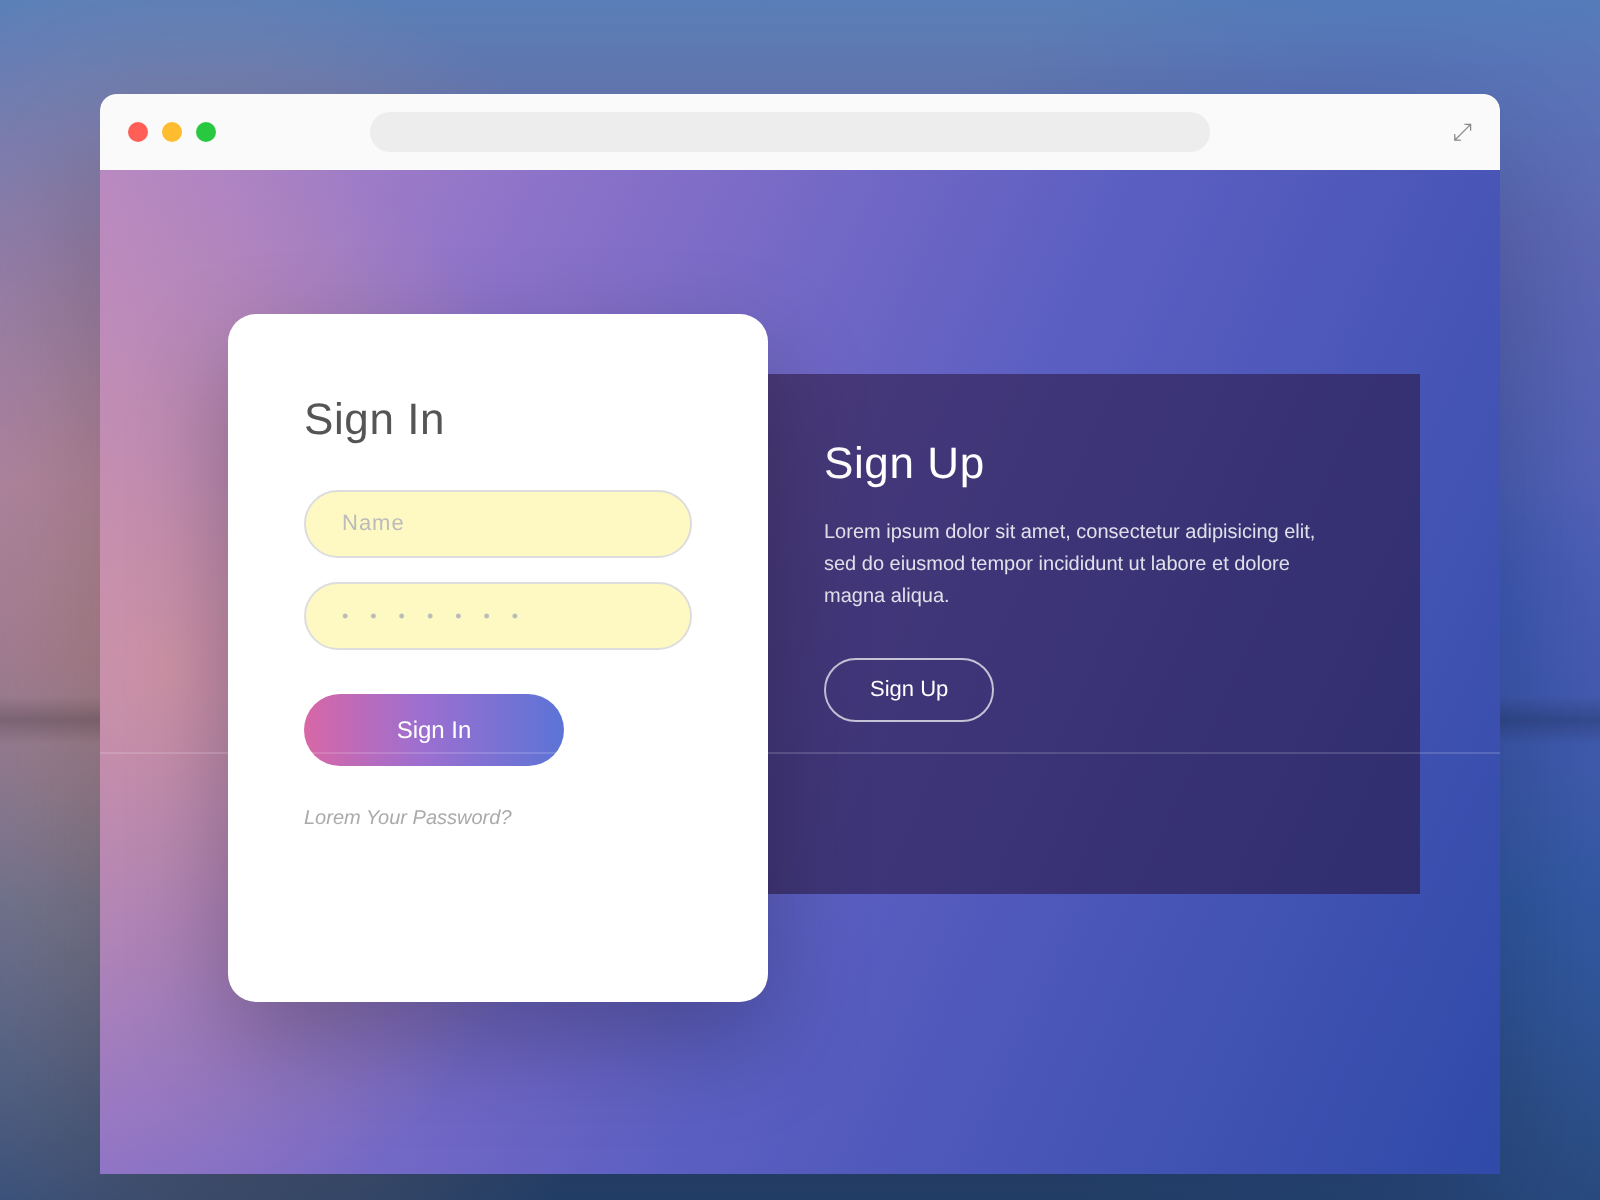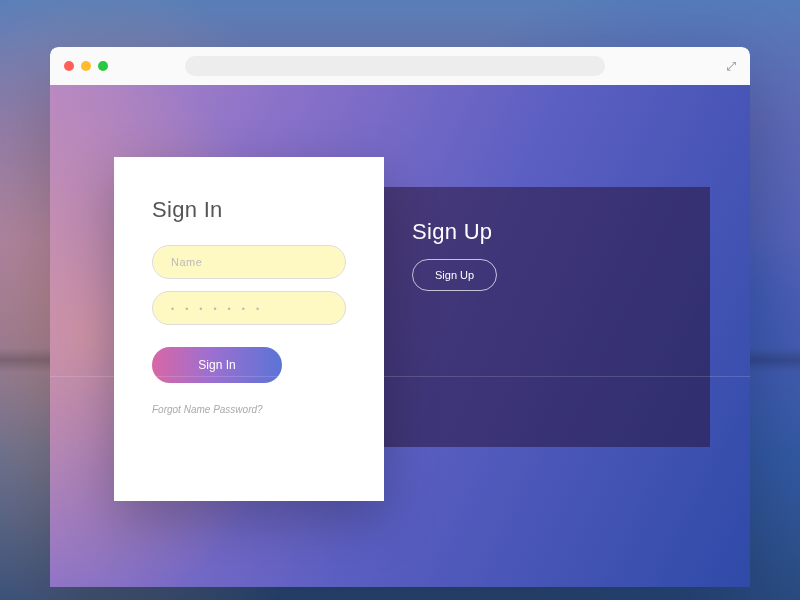--- a/index.html
+++ b/index.html
@@ -95,20 +95,21 @@
 }
 
 
 .signin-card {
   position: absolute;
   left: 64px; top: 72px;
   width: 270px; height: 344px;
   background: #fff;
   box-shadow: 0 20px 50px rgba(0,0,0,0.25);
   padding: 40px 38px 0 38px;
+  border-radius: 14px;
 }
 .signin-card h2 {
   font-weight: 300; font-size: 22px; color: #555; letter-spacing: .3px;
   margin-bottom: 22px;
 }
 .field {
   width: 100%;
   border: 1px solid #ddd;
   border-radius: 18px;
   padding: 10px 18px;
@@ -147,26 +148,27 @@
     <div class="dot green"></div>
     <div class="addr"></div>
     <div class="spacer"></div>
     <div class="expand-icon">⤢</div>
   </div>
 
   <div class="viewport">
 
     <div class="signup-panel">
       <h2>Sign Up</h2>
+      <p>Lorem ipsum dolor sit amet, consectetur adipisicing elit, sed do eiusmod tempor incididunt ut labore et dolore magna aliqua.</p>
       <button class="btn-outline">Sign Up</button>
     </div>
 
     <div class="signin-card">
       <h2>Sign In</h2>
       <input class="field" type="text" placeholder="Name" style="">
       <input class="field pwd" type="password" placeholder="•  •  •  •  •  •  •" style="">
       <button class="btn-primary">Sign In</button>
       <br>
-      <button class="forgot">Forgot Name Password?</button>
+      <button class="forgot">Lorem Your Password?</button>
     </div>
 
   </div>
 </div>
 
 </body></html>

